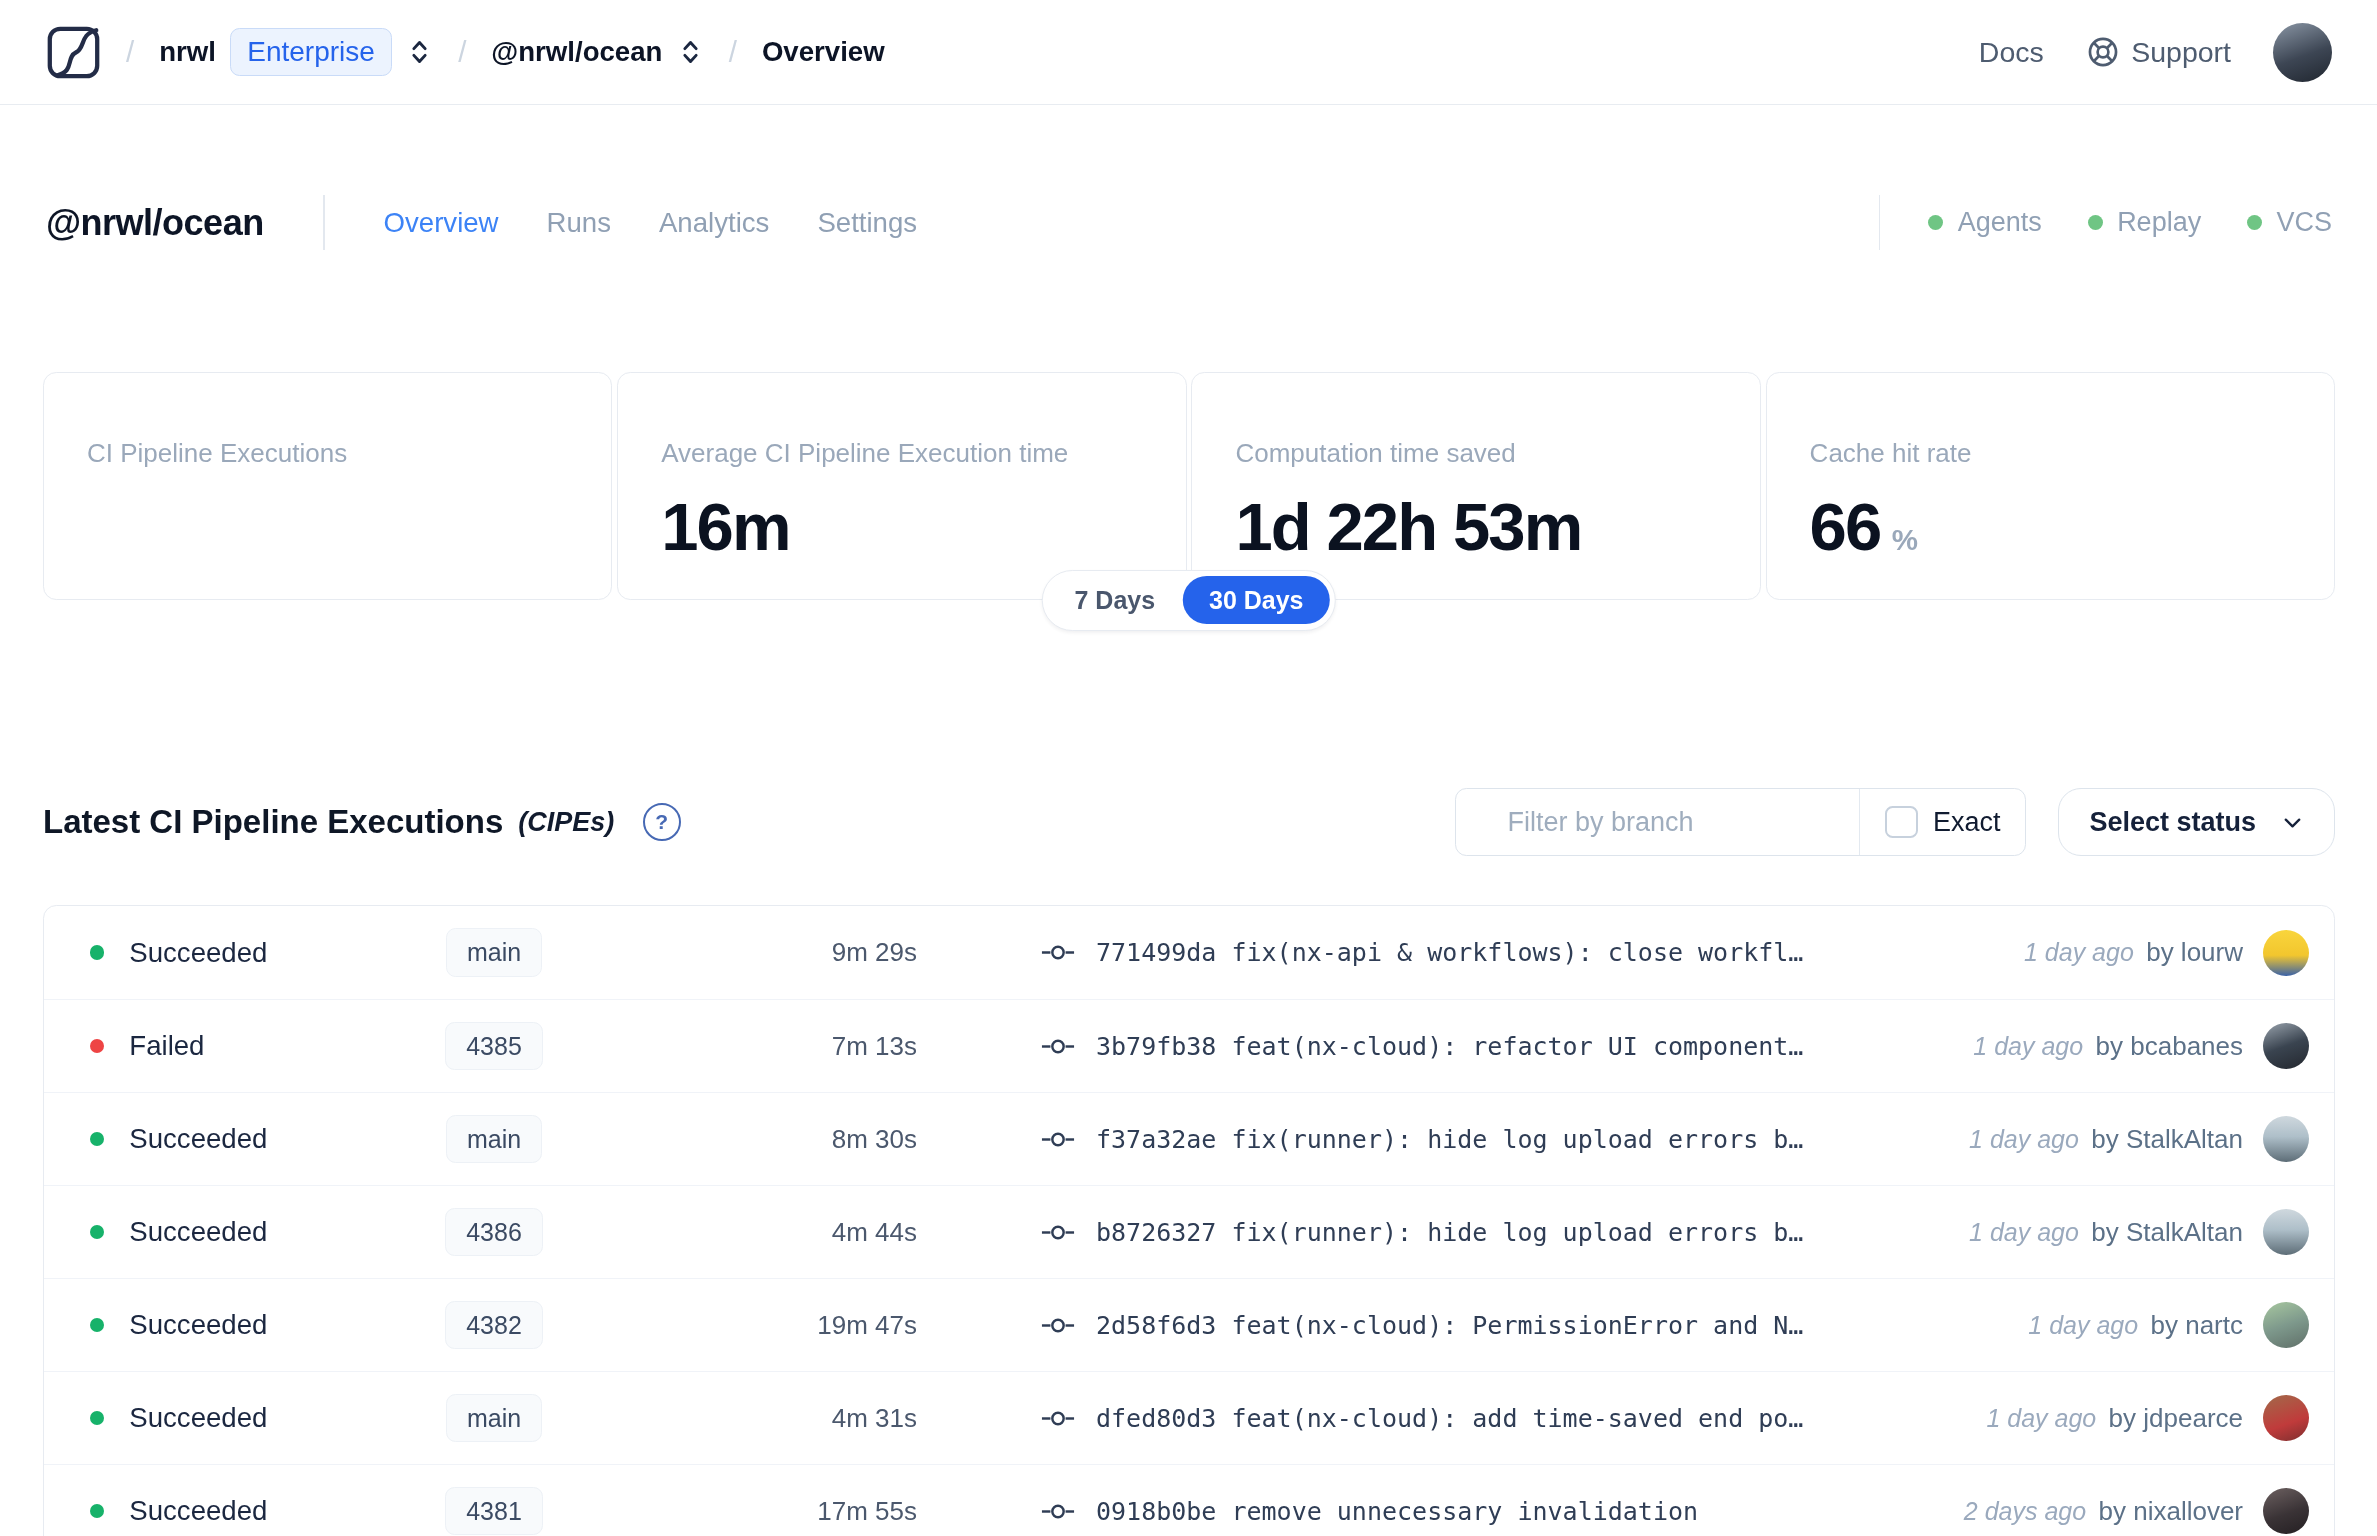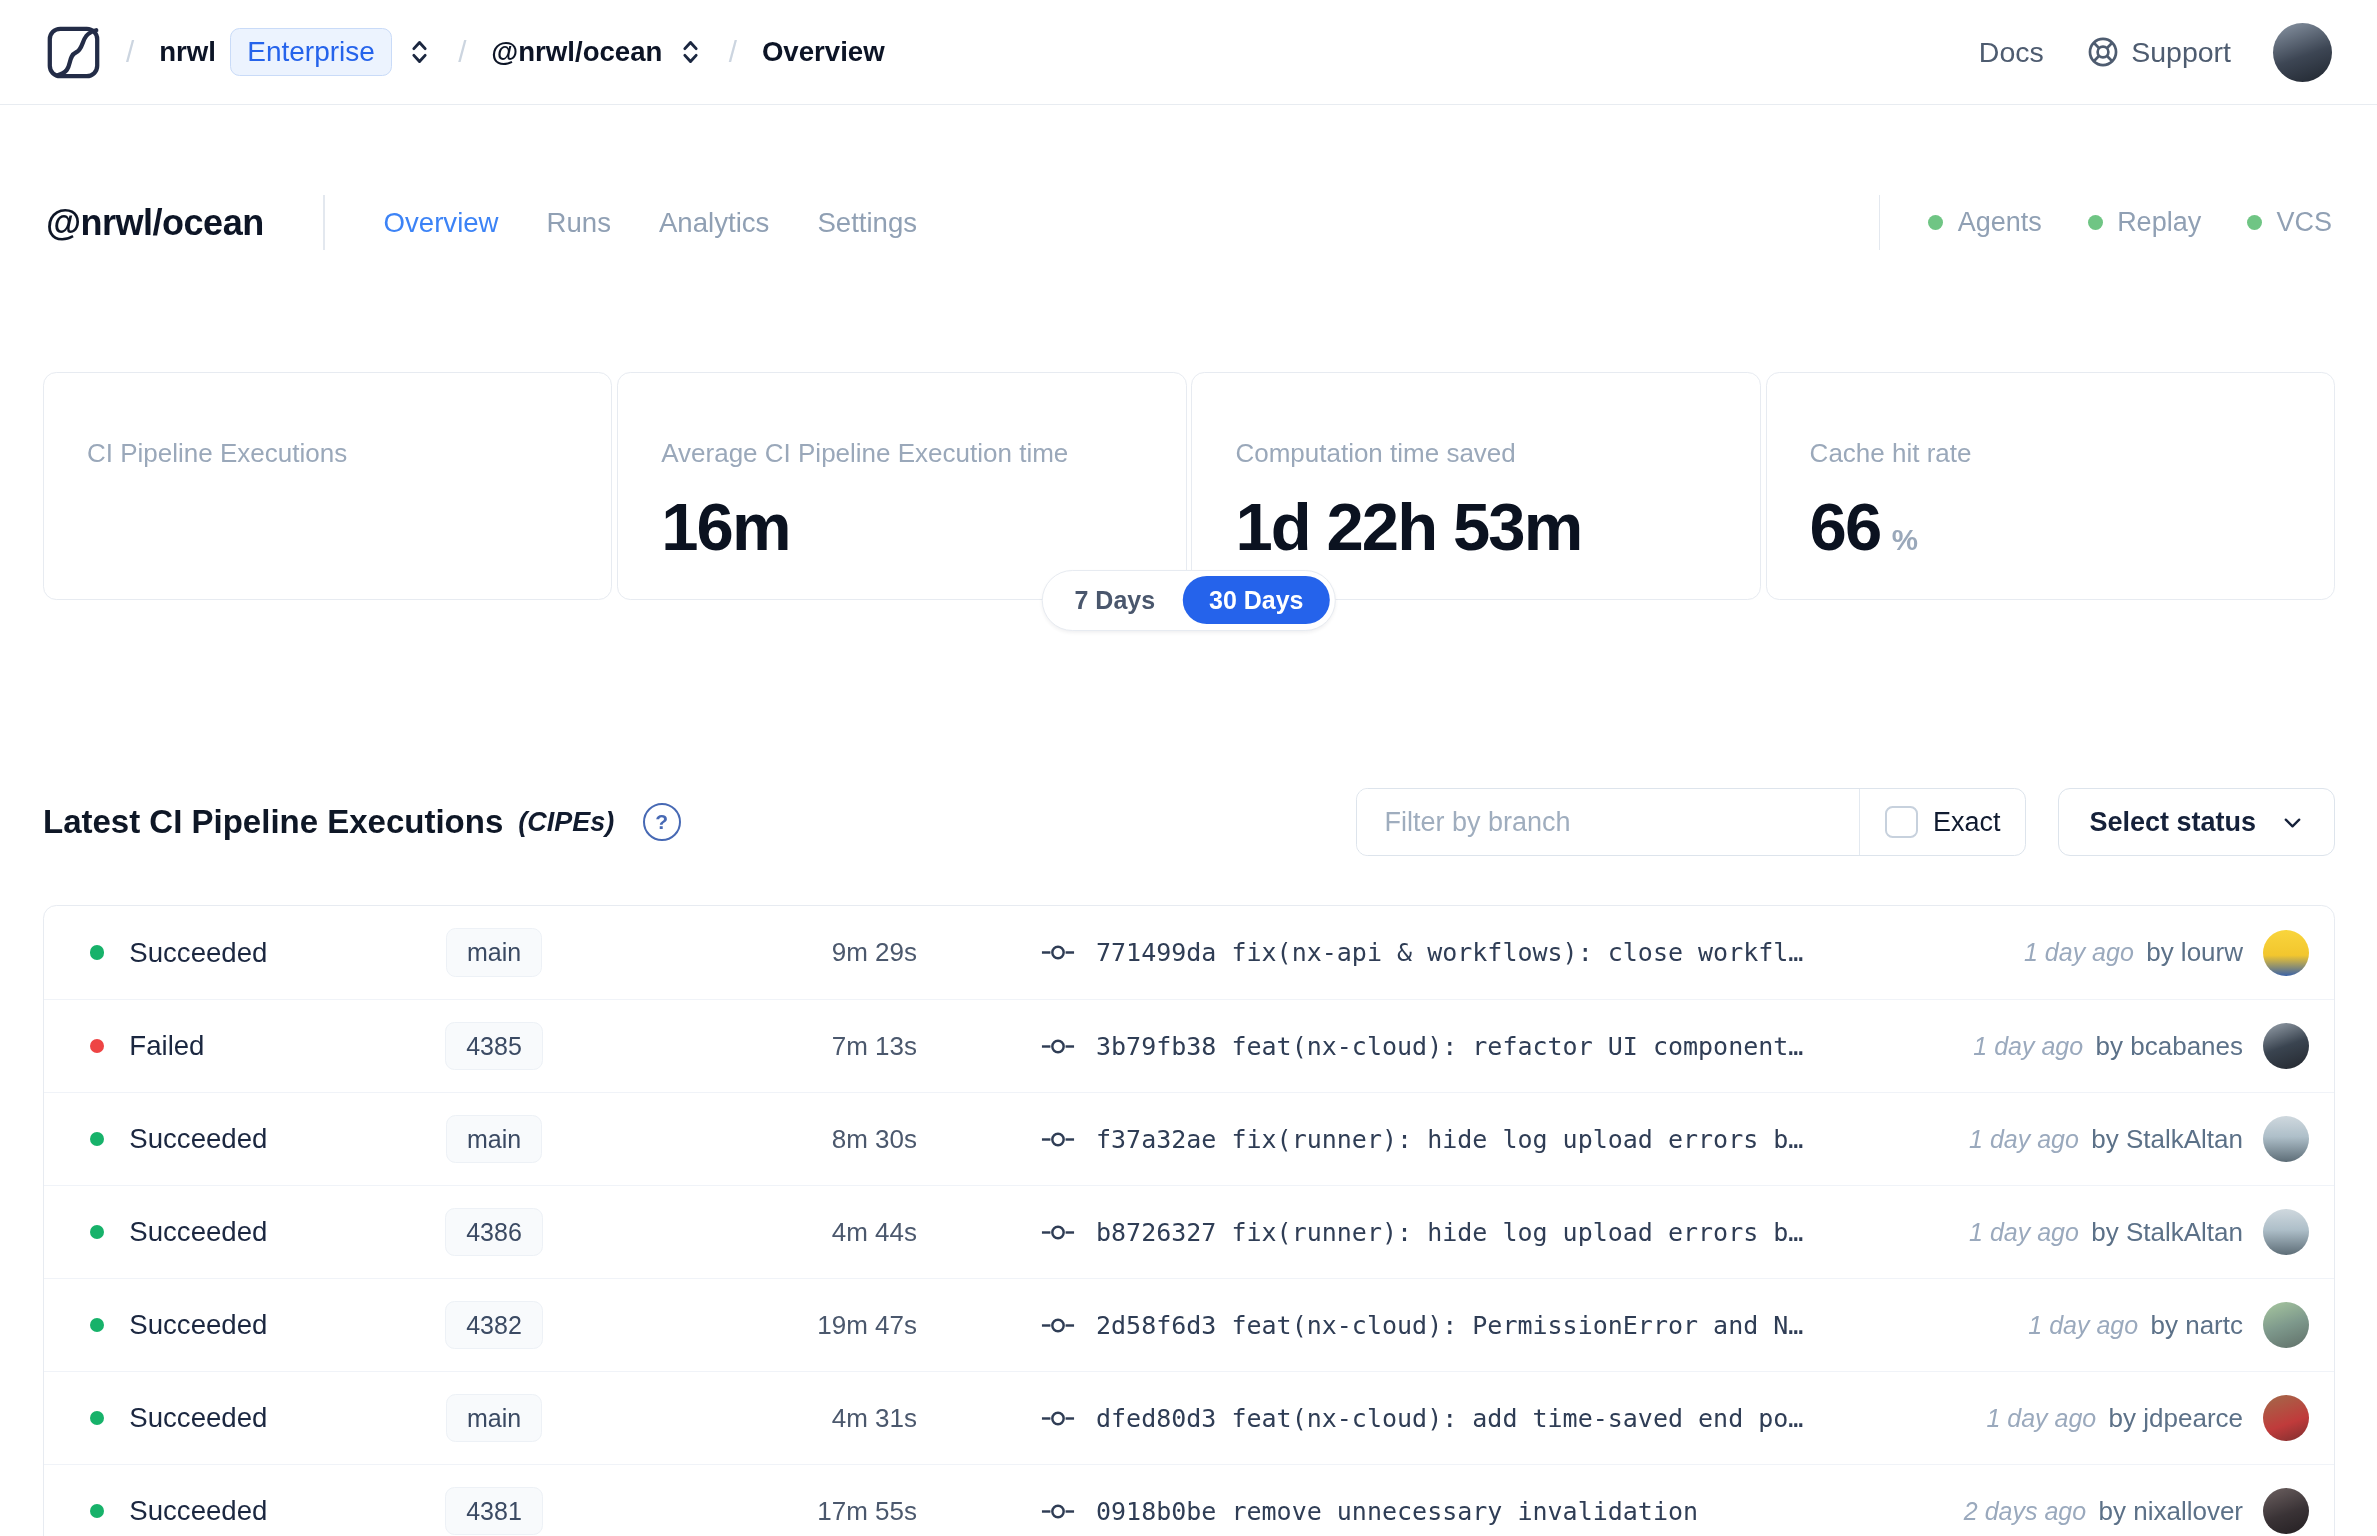--- a/index.html
+++ b/index.html
@@ -51,31 +51,31 @@
 
   
   .cipes-head{display:flex;align-items:center;padding:0 43px;margin-top:188px;}
   .cipes-title-wrap{display:flex;align-items:center;gap:15px;}
   .cipes-title{font-size:33px;font-weight:700;color:#0e1726;margin:0;}
   .cipes-suffix{font-size:27px;font-style:italic;font-weight:600;color:#111b2e;}
   .help{width:34px;height:34px;border-radius:50%;border:2.4px solid #4769b4;color:#4769b4;
         font-size:21px;font-weight:600;display:flex;align-items:center;justify-content:center;
         margin-left:13.3px;cursor:pointer;}
   .controls{margin-left:auto;display:flex;align-items:center;gap:32px;}
-  .filter-box{display:flex;align-items:center;width:670px;height:68px;box-sizing:border-box;
-        border:1.9px solid #dde4ec;border-radius:11.4px;background:#fff;overflow:hidden;}
+  .filter-box{display:flex;align-items:center;width:571px;height:68px;box-sizing:border-box;
+        border:1.9px solid #dde4ec;border-radius:11.4px;background:#fff;overflow:hidden;padding-left:24px;}
   .filter-input{flex:1;border:none;outline:none;height:100%;padding:0 27px;font-size:27px;
         color:#0f1a2e;font-family:"Liberation Sans",sans-serif;min-width:0;}
   .filter-input::placeholder{color:#9fadbe;}
   .filter-div{width:1.9px;align-self:stretch;background:#e3e9f0;}
   .exact-zone{display:flex;align-items:center;gap:15px;padding:0 25px;}
   .checkbox{width:28.5px;height:28.5px;border:2.4px solid #c7d1dd;border-radius:7.6px;background:#fff;cursor:pointer;}
   .exact-label{font-size:27px;font-weight:500;color:#101b30;}
   .select-btn{display:flex;align-items:center;gap:25px;height:68px;padding:0 30px;box-sizing:border-box;
-        border:1.9px solid #dde4ec;border-radius:12px;background:#fff;cursor:pointer;}
+        border:1.9px solid #dde4ec;border-radius:23px;background:#fff;cursor:pointer;}
   .select-label{font-size:27px;font-weight:600;color:#15213a;}
 
   
   .table{margin:49px 43px 0;border:1.9px solid #e7ebf1;border-radius:13.3px;overflow:hidden;background:#fff;}
   .row{height:93px;display:flex;align-items:center;padding:0 25px 0 46px;box-sizing:border-box;cursor:pointer;}
   .row + .row{border-top:1.9px solid #f0f3f8;}
   .c-status{width:285px;display:flex;align-items:center;gap:25px;}
   .dot{width:14.3px;height:14.3px;border-radius:50%;flex:none;}
   .dot.ok{background:#17b26a;}
   .dot.fail{background:#ee4444;}

